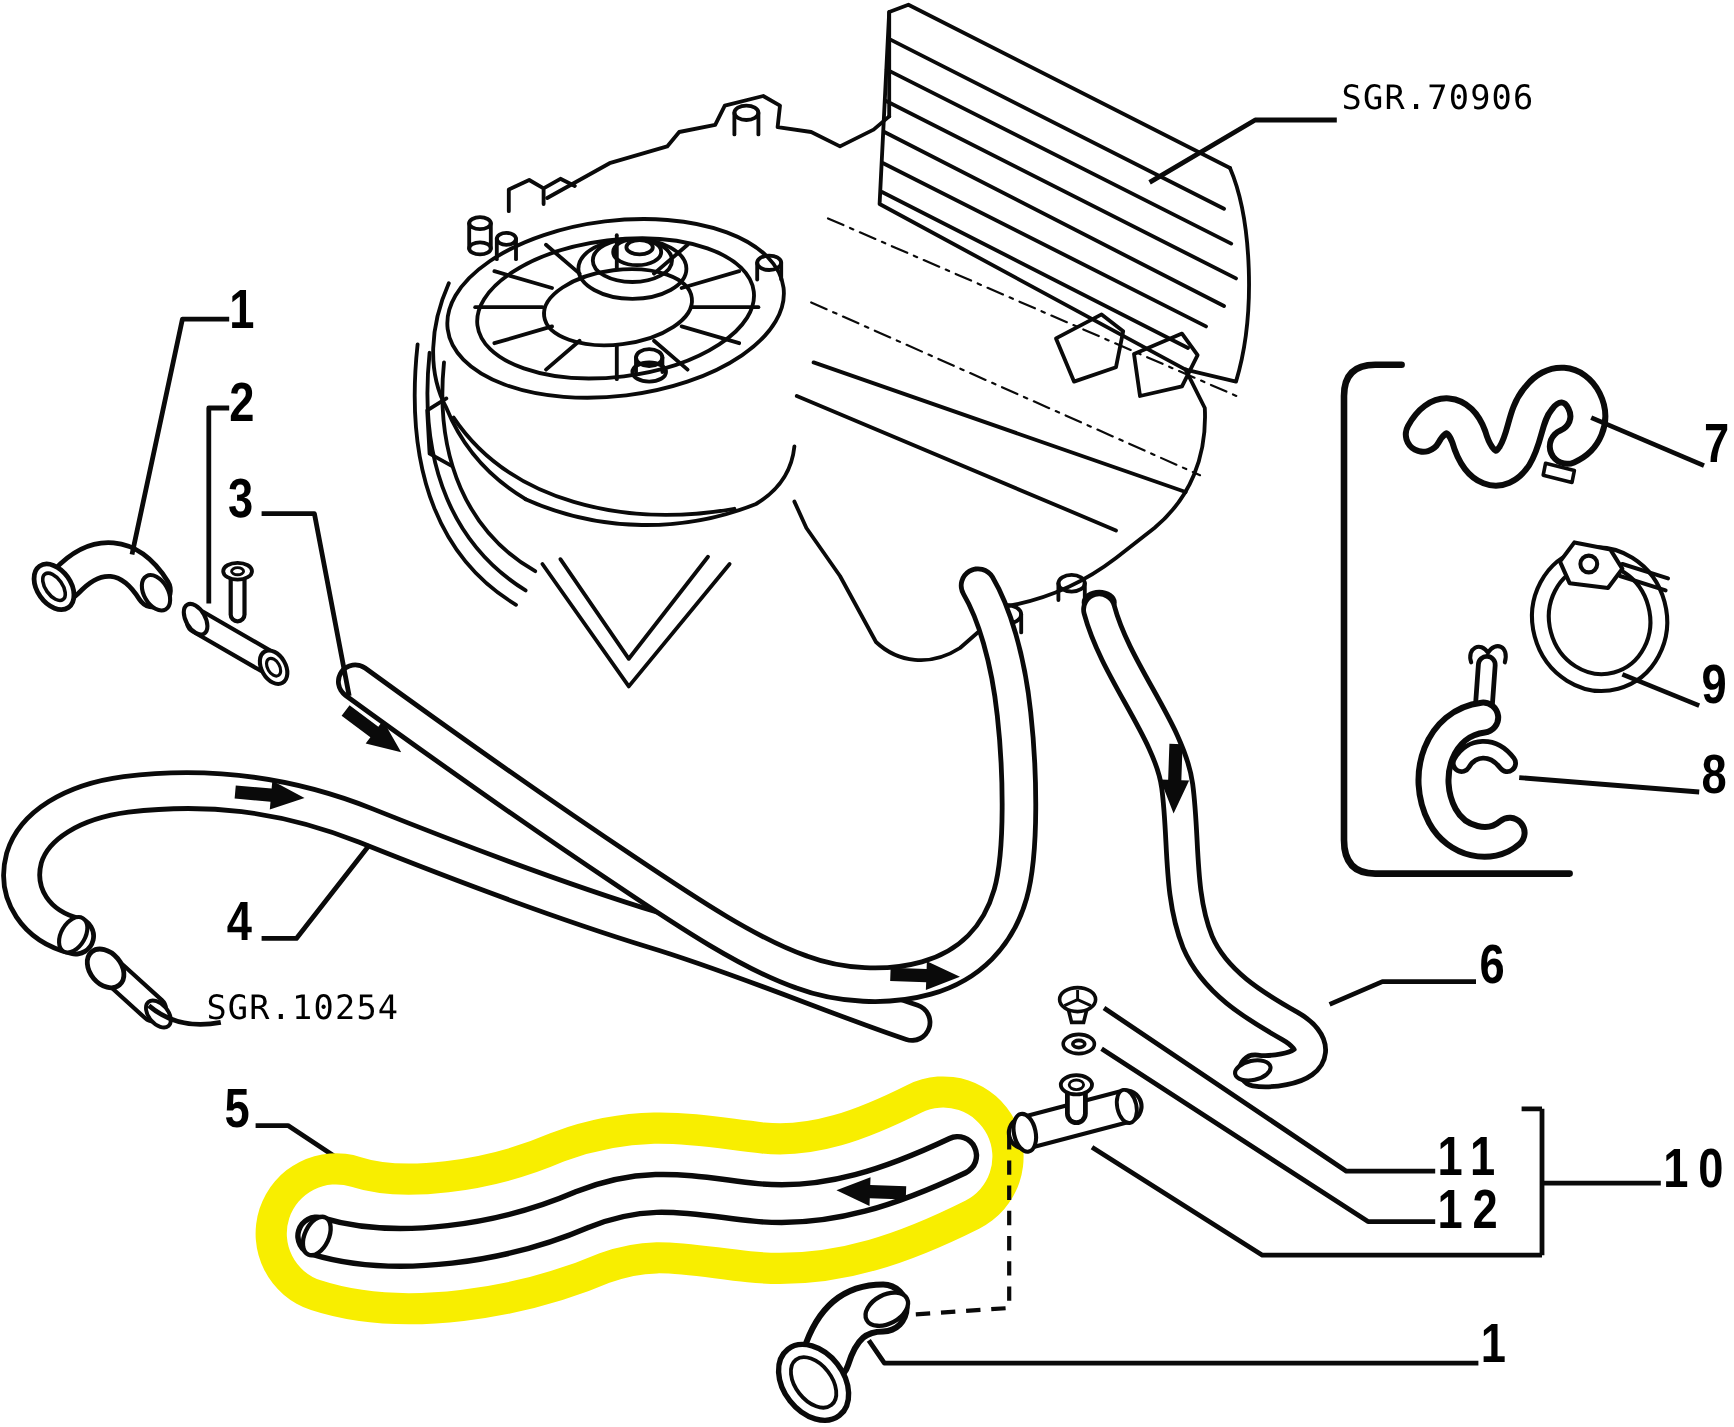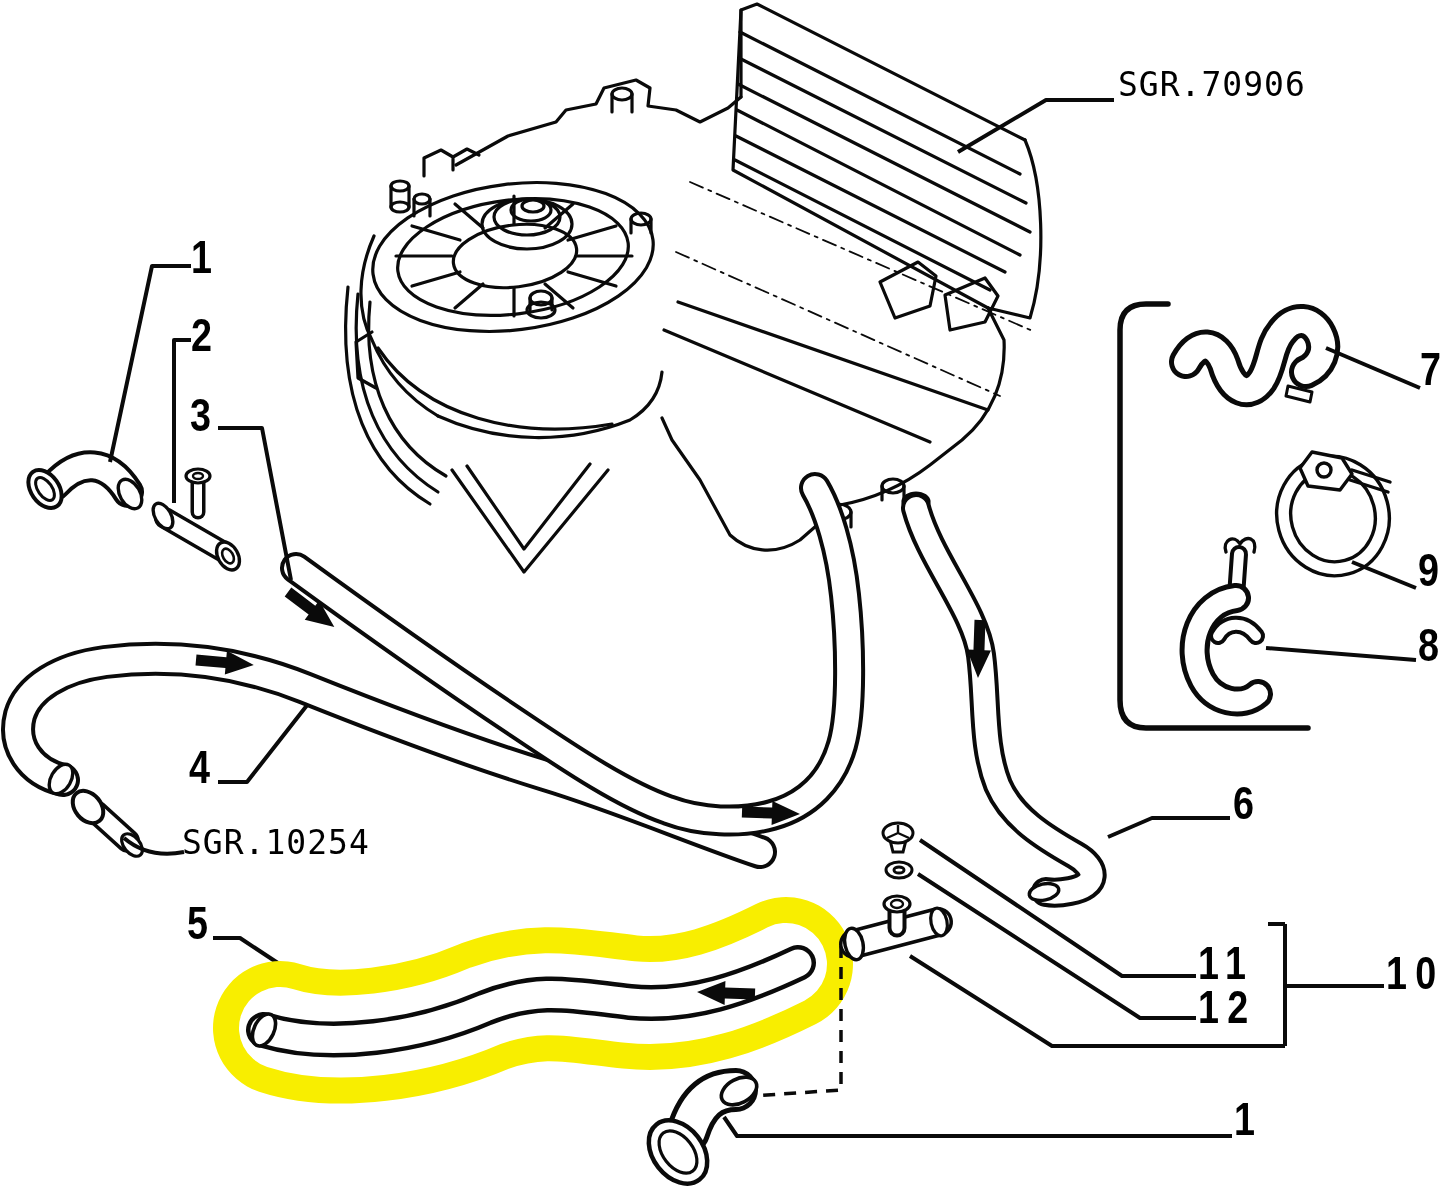--- a/index.html
+++ b/index.html
@@ -3,21 +3,21 @@
 <meta charset="utf-8">
 <style>
   html,body{margin:0;padding:0;background:#ffffff;}
   .stage{position:relative;width:1445px;height:1189px;background:#ffffff;overflow:hidden;
          font-family:"Liberation Sans",sans-serif;}
   .stage svg{position:absolute;left:0;top:0;}
   .callout{position:absolute;color:#000;font-size:46px;font-weight:700;line-height:1;
            white-space:nowrap;transform:scaleX(.82);transform-origin:left top;}
   .callout.sp{letter-spacing:10px;}
   .refcode{position:absolute;color:#000;font-family:"DejaVu Sans Mono",monospace;
-           font-size:33px;font-weight:500;letter-spacing:1px;line-height:1;white-space:nowrap;}
+           font-size:28px;font-weight:500;letter-spacing:1px;line-height:1;white-space:nowrap;}
 </style>
 </head>
 <body>
 
 <div class="stage">
 <svg width="1445" height="1189" viewBox="0 0 1445 1189">
 
   <g stroke="#0a0a0a" stroke-width="3.2" fill="none" stroke-linecap="round" stroke-linejoin="round">
 
     <path d="M456,165 L508,136 L556,122 L566,110 L596,104 L604,88 L636,80 L650,88 L648,106 L676,110 L700,122 L728,108 L741,97"></path>
@@ -247,14 +247,14 @@
   <div class="callout" style="left:187px;top:900px;">5</div>
   <div class="callout" style="left:1233px;top:780px;">6</div>
   <div class="callout" style="left:1420px;top:346px;">7</div>
   <div class="callout" style="left:1418px;top:547px;">9</div>
   <div class="callout" style="left:1418px;top:622px;">8</div>
   <div class="callout sp" style="left:1198px;top:940px;">11</div>
   <div class="callout sp" style="left:1198px;top:984px;">12</div>
   <div class="callout sp" style="left:1386px;top:950px;">10</div>
   <div class="callout" style="left:1234px;top:1096px;">1</div>
   <div class="refcode" style="left:1118px;top:68px;">SGR.70906</div>
-  <div class="refcode" style="left:182px;top:826px;">SGR.10254</div>
+  <div class="refcode" style="left:172px;top:826px;">SGR.10254</div>
 </div>
 
 </body></html>

